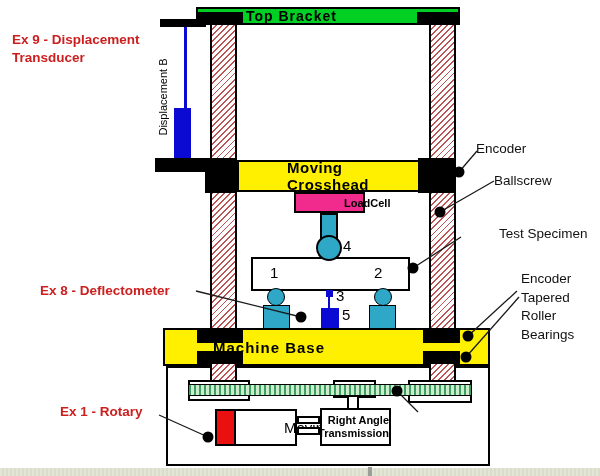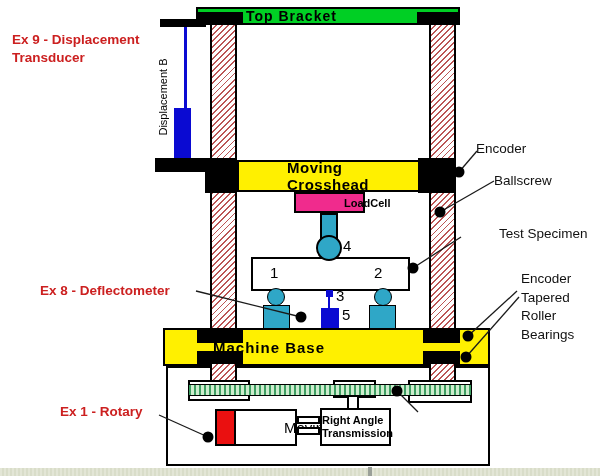--- a/index.html
+++ b/index.html
@@ -117,21 +117,21 @@
   <div class="abs" style="left:347px;top:397px;width:12px;height:12px;z-index:6;background:#fff;border-left:2px solid #000;border-right:2px solid #000;"></div>
 
   <div class="abs whitebox" style="left:215px;top:409px;width:82px;height:37px;z-index:6;">
     <div style="position:absolute;left:0;top:0;width:19px;height:100%;background:#ea1010;border-right:2px solid #000;box-sizing:border-box;"></div>
     <div class="bar-label" style="position:absolute;left:19px;top:0;right:0;bottom:0;font-size:15px;font-weight:normal;">
       <span>Moving</span>
     </div>
   </div>
   <div class="abs whitebox" style="left:297px;top:416px;width:23px;height:8px;z-index:6;"></div>
   <div class="abs whitebox" style="left:297px;top:427px;width:23px;height:8px;z-index:6;"></div>
-  <div class="abs whitebox" style="left:320px;top:408px;width:71px;height:38px;z-index:6;display:flex;flex-direction:column;align-items:flex-start;justify-content:center;font-weight:bold;font-size:11px;line-height:13px;">
+  <div class="abs whitebox" style="left:320px;top:408px;width:71px;height:38px;z-index:6;display:flex;flex-direction:column;align-items:flex-end;justify-content:center;font-weight:bold;font-size:11px;line-height:13px;">
     <span>Right Angle</span>
     <span>Transmission</span>
   </div>
 
   <div class="abs red-label" style="left:12px;top:31px;">
     <div>Ex 9 - Displacement</div>
     <div>Transducer</div>
   </div>
   <div class="abs red-label" style="left:40px;top:282px;">
     <div>Ex 8 - Deflectometer</div>

